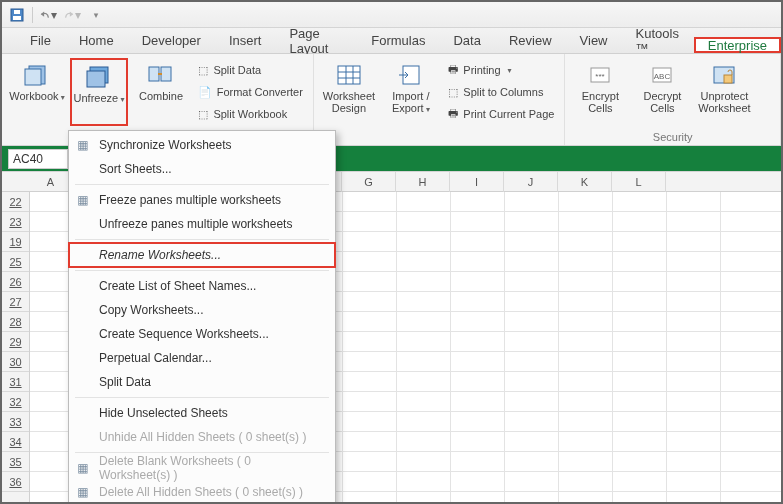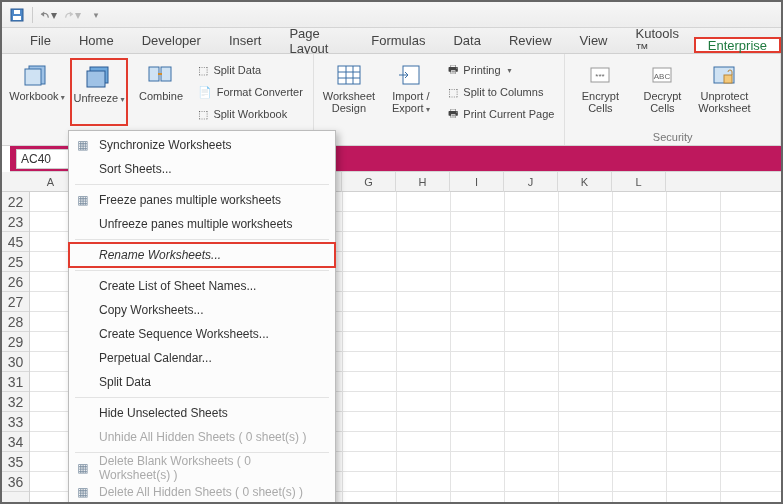--- a/index.html
+++ b/index.html
@@ -25,31 +25,31 @@
   .group-lbl { text-align:center; font-size:11px; color:#777; padding-top:1px; }
   .bigbtn { display:flex; flex-direction:column; align-items:center; justify-content:flex-start; width:58px; height:68px; padding-top:4px; gap:2px; text-align:center; line-height:1.1; font-size:11px; color:#444; }
   .bigbtn.hl { border:2px solid #e23b2e; }
   .bigbtn .drop::after { content:" ▾"; font-size:8px; color:#666; }
   .icon32 { width:30px; height:26px; display:flex; align-items:center; justify-content:center; }
   .smallbtns { display:flex; flex-direction:column; gap:2px; padding-top:2px; }
   .smallbtn { display:flex; align-items:center; gap:5px; font-size:11px; color:#444; height:20px; padding:0 4px; white-space:nowrap; }
   .smallbtn.drop::after { content:" ▾"; font-size:8px; color:#666; margin-left:2px; }
 
   
-  .fxrow { height:26px; display:flex; align-items:center; border-bottom:1px solid #d4d4d4; background:#be185d;margin-left:8px; }
+  .fxrow { height:26px; display:flex; align-items:center; border-bottom:1px solid #d4d4d4; background:#15803d; }
   .namebox { width:60px; height:20px; margin:0 6px; border:1px solid #ccc; background:#fff; display:flex; align-items:center; padding:0 4px; font-size:12px; }
 
   
   .grid { position:absolute; left:0; right:0; top:170px; bottom:0; background:#fff; }
   .colhdrs { position:absolute; top:0; left:0; right:0; height:20px; display:flex; background:#f3f3f3; border-bottom:1px solid #d0d0d0; }
   .rowhdrs { position:absolute; left:0; top:20px; width:28px; bottom:0; background:#f3f3f3; border-right:1px solid #d0d0d0; }
   .corner { position:absolute; left:0; top:0; width:28px; height:20px; background:#f3f3f3; border-right:1px solid #d0d0d0; border-bottom:1px solid #d0d0d0; }
   .colhdr { width:54px; height:20px; border-right:1px solid #d9d9d9; text-align:center; font-size:11px; color:#555; display:flex; align-items:center; justify-content:center; }
   .colhdr.first { margin-left:28px; width:42px; }
-  .rowhdr { height:20px; border-bottom:1px solid #d9d9d9; text-align:center; font-size:14px; color:#555; display:flex; align-items:center; justify-content:center; }
+  .rowhdr { height:20px; border-bottom:1px solid #d9d9d9; text-align:center; font-size:11px; color:#555; display:flex; align-items:center; justify-content:center;text-decoration:underline; }
   .cells { position:absolute; left:28px; top:20px; right:0; bottom:0; }
   .cellcol { position:absolute; top:0; bottom:0; border-right:1px solid #e3e3e3; }
   .cellrow { position:absolute; left:0; right:0; border-bottom:1px solid #e3e3e3; height:20px; }
 
   
   .menu { position:absolute; left:66px; top:128px; width:268px; background:#fcfcfc; border:1px solid #bcbcbc; box-shadow:3px 3px 7px rgba(0,0,0,.25); z-index:10; padding:2px 0; }
   .mi { display:flex; align-items:center; height:24px; padding:0 10px 0 30px; font-size:12px; color:#333; position:relative; }
   .mi.disabled { color:#aaa; }
   .mi .mic { position:absolute; left:6px; width:16px; height:16px; display:flex; align-items:center; justify-content:center; color:#7a8da0; }
   .msep { height:1px; background:#e3e3e3; margin:3px 6px; }
@@ -235,21 +235,21 @@
       <div class="colhdr">G</div>
       <div class="colhdr">H</div>
       <div class="colhdr">I</div>
       <div class="colhdr">J</div>
       <div class="colhdr">K</div>
       <div class="colhdr">L</div>
     </div>
     <div class="rowhdrs">
       <div class="rowhdr">22</div>
       <div class="rowhdr">23</div>
-      <div class="rowhdr">45</div>
+      <div class="rowhdr">19</div>
       <div class="rowhdr">25</div>
       <div class="rowhdr">26</div>
       <div class="rowhdr">27</div>
       <div class="rowhdr">28</div>
       <div class="rowhdr">29</div>
       <div class="rowhdr">30</div>
       <div class="rowhdr">31</div>
       <div class="rowhdr">32</div>
       <div class="rowhdr">33</div>
       <div class="rowhdr">34</div>

